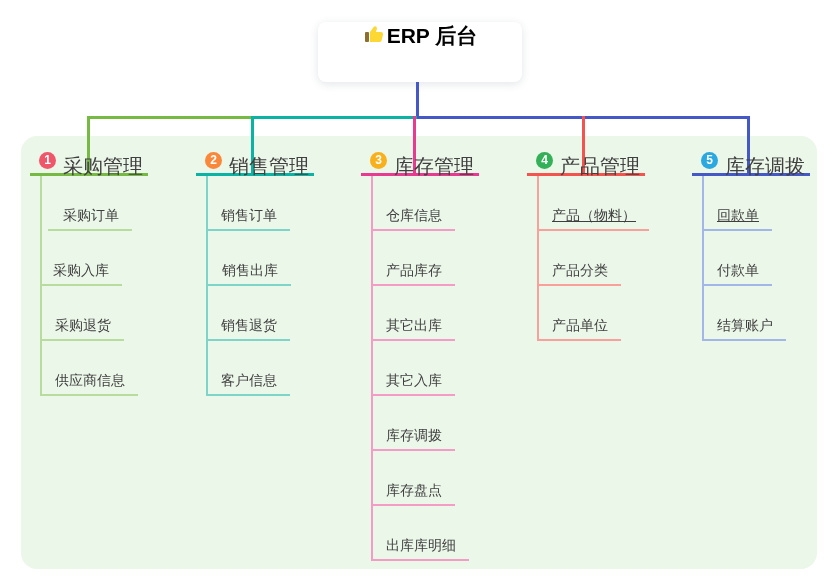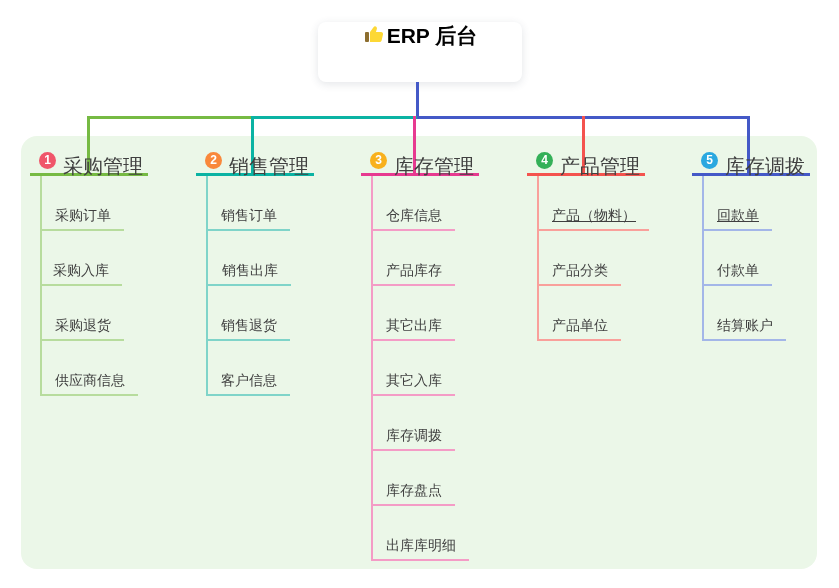--- a/index.html
+++ b/index.html
@@ -48,21 +48,21 @@
       <div class="vline" style="left: 206px; top: 176px; width: 2px; height: 220px; background: rgb(127, 212, 201);"></div>
       <div class="vline" style="left: 371px; top: 176px; width: 2px; height: 385px; background: rgb(244, 156, 198);"></div>
       <div class="vline" style="left: 537px; top: 176px; width: 2px; height: 165px; background: rgb(249, 160, 155);"></div>
       <div class="vline" style="left: 702px; top: 176px; width: 2px; height: 165px; background: rgb(163, 182, 232);"></div>
     </div>
   <div id="branches">
       <div class="branch-header" style="left: 30px; border-bottom-color: rgb(118, 186, 67);">
         <span class="badge" style="background: rgb(240, 86, 106);">1</span>
         <span class="branch-title">采购管理</span>
       </div>
-      <div class="child-row" style="left: 40px; top: 205px; border-bottom-color: rgb(183, 220, 157); text-align: center;">采购订单</div>
+      <div class="child-row" style="left: 48px; top: 205px; border-bottom-color: rgb(183, 220, 157); text-align: center;">采购订单</div>
       <div class="child-row" style="left: 40px; top: 260px; border-bottom-color: rgb(183, 220, 157); padding-left: 13px;">采购入库</div>
       <div class="child-row" style="left: 40px; top: 315px; border-bottom-color: rgb(183, 220, 157);">采购退货</div>
       <div class="child-row" style="left: 40px; top: 370px; border-bottom-color: rgb(183, 220, 157);">供应商信息</div>
       <div class="branch-header" style="left: 196px; border-bottom-color: rgb(10, 179, 163);">
         <span class="badge" style="background: rgb(249, 136, 59);">2</span>
         <span class="branch-title">销售管理</span>
       </div>
       <div class="child-row" style="left: 206px; top: 205px; border-bottom-color: rgb(127, 212, 201);">销售订单</div>
       <div class="child-row" style="left: 206px; top: 260px; border-bottom-color: rgb(127, 212, 201); padding-left: 16px;">销售出库</div>
       <div class="child-row" style="left: 206px; top: 315px; border-bottom-color: rgb(127, 212, 201);">销售退货</div>

